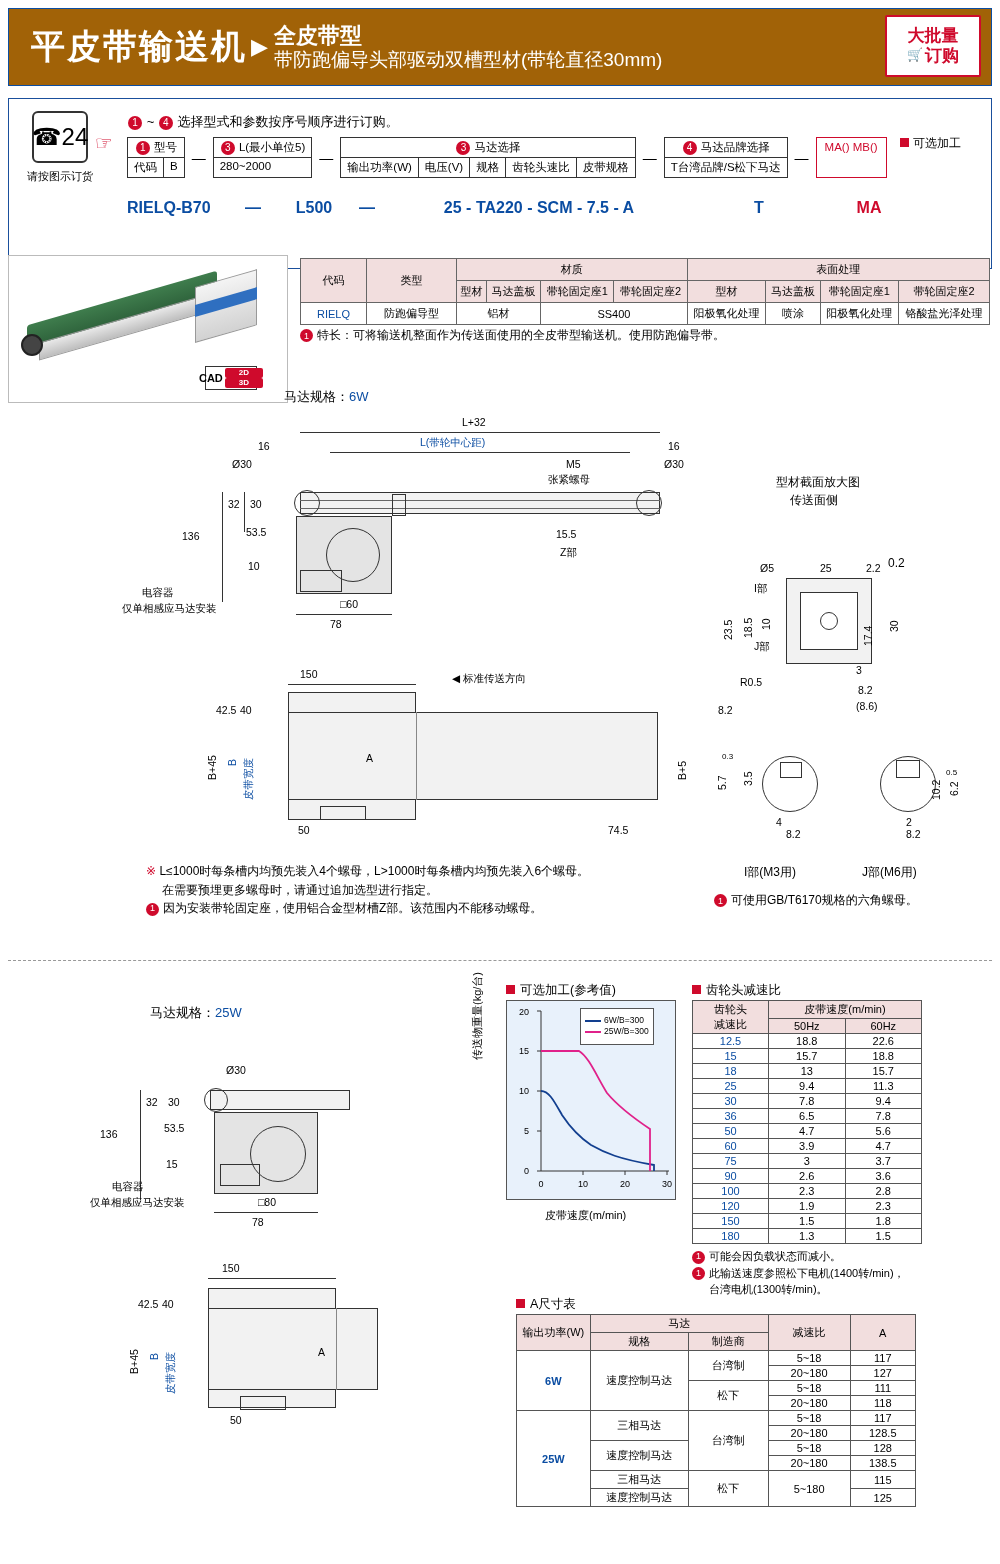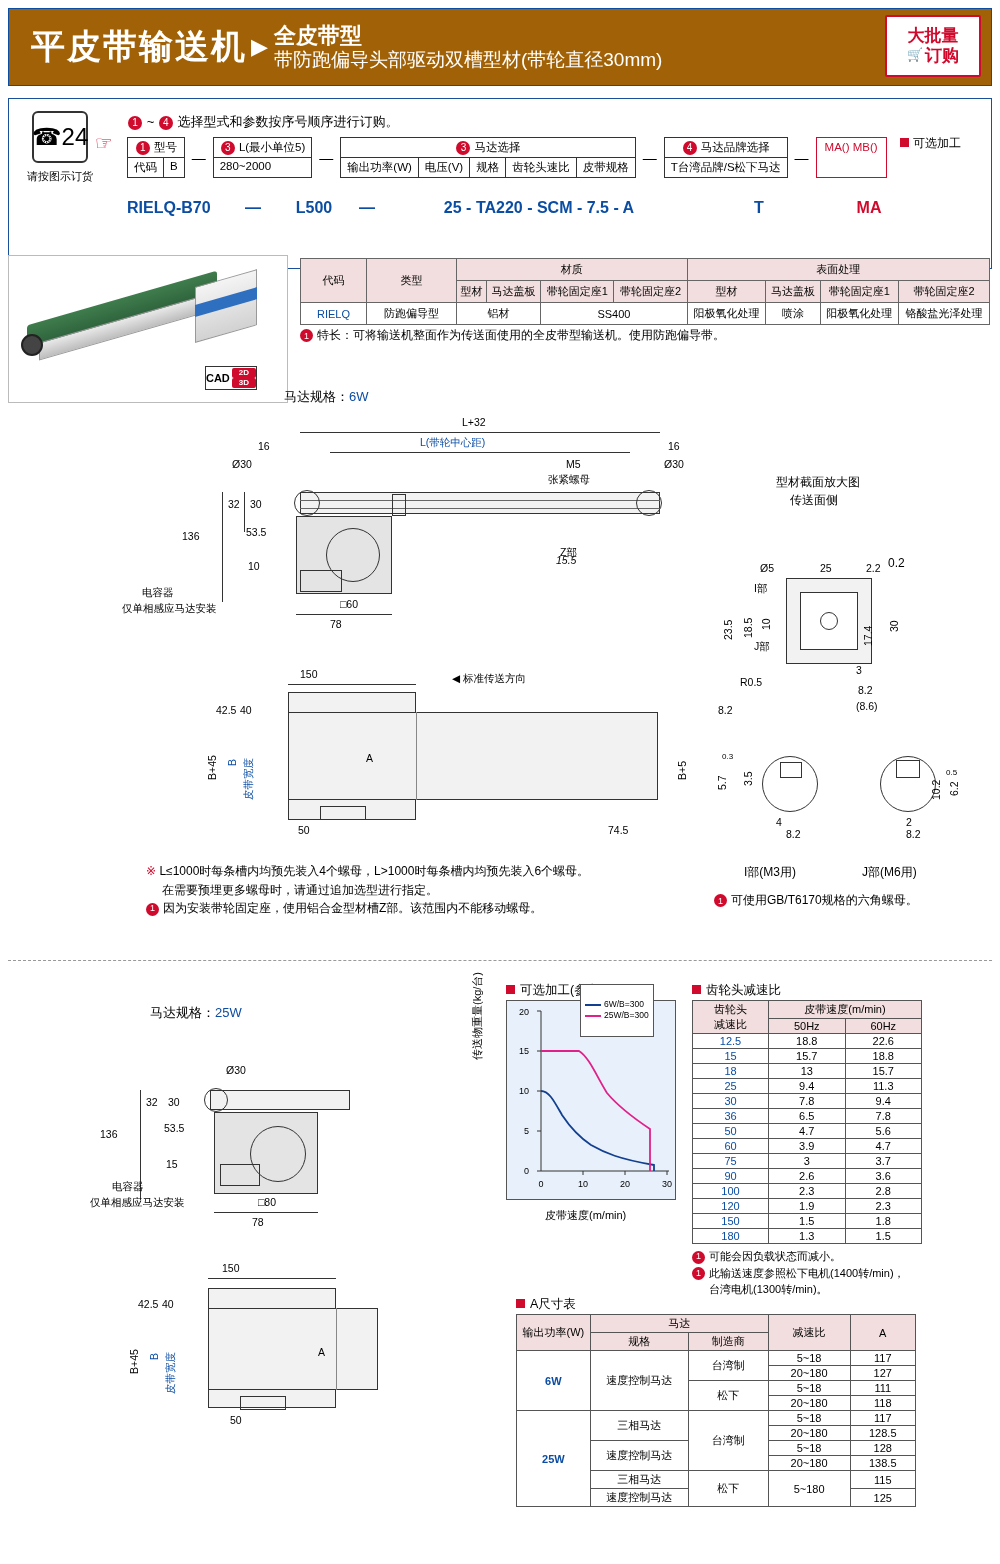--- a/index.html
+++ b/index.html
@@ -125,21 +125,21 @@
   .pulley {
     position:absolute; left:12px; top:78px; width:22px; height:22px;
     border-radius:50%; background:#444; border:2px solid #222;
   }
   .cad-badge {
     position:absolute; left:196px; top:110px; width:52px; height:24px;
     border:1px solid #333; font-size:11px; font-weight:bold;
     display:flex; align-items:center; justify-content:center; gap:2px;
     background:#fff;
   }
-  .cad-badge .tag { background:#cf0a2c; color:#fff; font-size:8px; padding:1px 7px; line-height:1.05; border-radius:2px;}
+  .cad-badge .tag { background:#cf0a2c; color:#fff; font-size:8px; padding:1px 14px; line-height:1.05; border-radius:2px;}
 
   
   .spec-title { position:absolute; font-size:13px; }
   .spec-title .v { color:#0b4da2; }
 
   .drawing { position:absolute; }
   .dline { position:absolute; background:#333; }
   .h1 { height:1px; }
   .v1 { width:1px; }
   .dim { position:absolute; font-size:10.5px; white-space:nowrap; }
@@ -158,22 +158,22 @@
   .chart-box {
     position:absolute; left:506px; top:1000px; width:170px; height:200px;
     border:1px solid #555; background:#e8f1fb;
   }
   .axis-y-label {
     position:absolute; left:470px; top:1060px; font-size:11px;
     transform:rotate(-90deg); transform-origin:left top; white-space:nowrap;
   }
   .axis-x-label { position:absolute; left:545px; top:1208px; font-size:11px; }
   .legend-box {
-    position:absolute; left:580px; top:984px; border:1px solid #555; background:#fff;
-    font-size:8.5px; padding:14px 4px; line-height:1.35;
+    position:absolute; left:580px; top:1008px; border:1px solid #555; background:#fff;
+    font-size:8.5px; padding:6px 4px; line-height:1.35;
   }
   .legend-box .ln { display:flex; align-items:center; gap:3px; white-space:nowrap; }
   .legend-box .sw { display:inline-block; width:16px; height:0; border-top:2px solid #123f8f; }
   .legend-box .sw.pink { border-top-color:#e0218a; }
 
   .ratio-table, .a-table {
     position:absolute; border-collapse:collapse; font-size:11px;
   }
   .ratio-table th, .ratio-table td, .a-table th, .a-table td {
     border:1px solid #555; text-align:center; padding:1px 4px; white-space:nowrap;
@@ -376,21 +376,21 @@
     <div class="dim" style="left:246px; top:526px;">53.5</div>
     <div class="dim" style="left:182px; top:530px;">136</div>
     <div class="dim" style="left:248px; top:560px;">10</div>
     <div class="dline v1" style="left:222px; top:492px; height:110px;"></div>
     <div class="dline v1" style="left:244px; top:492px; height:40px;"></div>
 
     <div class="dim" style="left:340px; top:598px;">□60</div>
     <div class="dim" style="left:330px; top:618px;">78</div>
     <div class="dline h1" style="left:296px; top:614px; width:96px;"></div>
 
-    <div class="dim" style="left:556px; top:554px;font-style:italic;">15.5</div>
+    <div class="dim" style="left:556px; top:528px;">15.5</div>
     <div class="dim" style="left:560px; top:546px;">Z部</div>
 
     <div class="dim" style="left:142px; top:586px;">电容器</div>
     <div class="dim" style="left:122px; top:602px;">仅单相感应马达安装</div>
 
     <div class="dim" style="left:300px; top:668px;">150</div>
     <div class="dline h1" style="left:288px; top:684px; width:128px;"></div>
 
     <div class="dim" style="left:452px; top:672px;">
       <span>◀</span>

